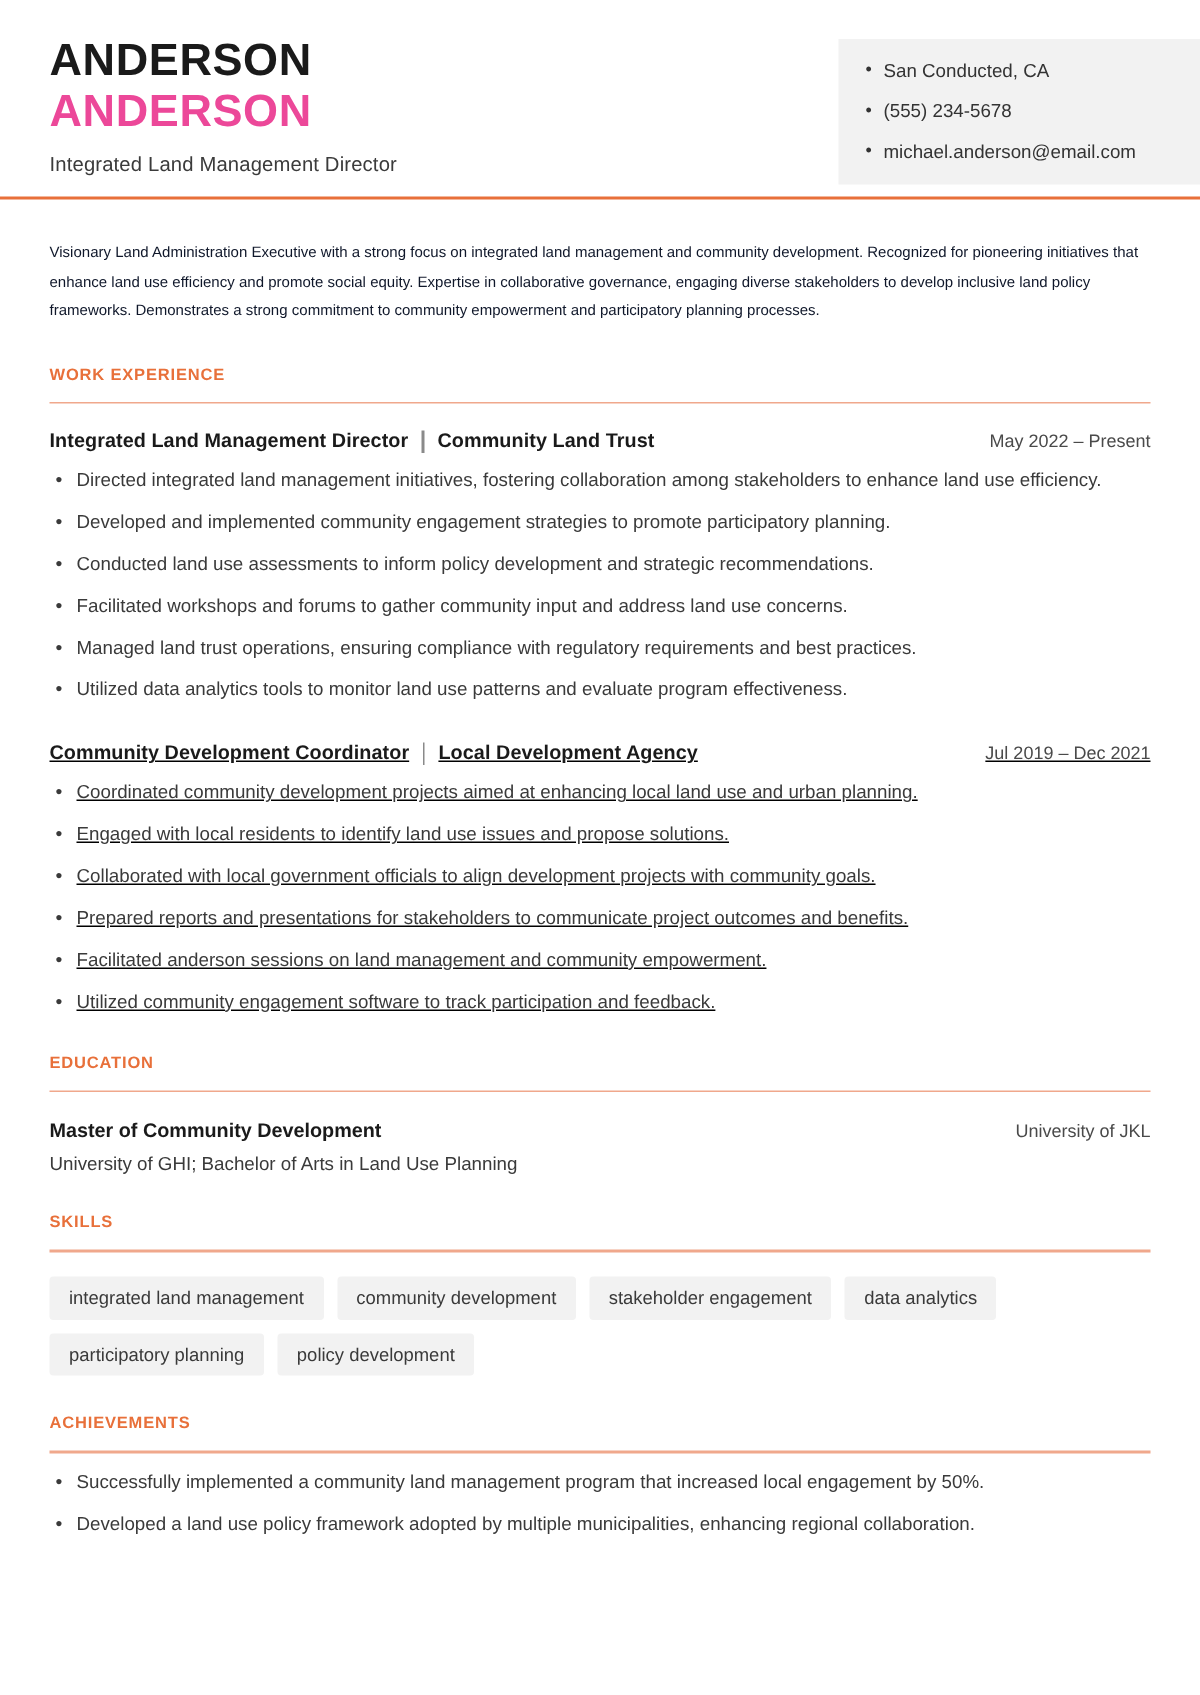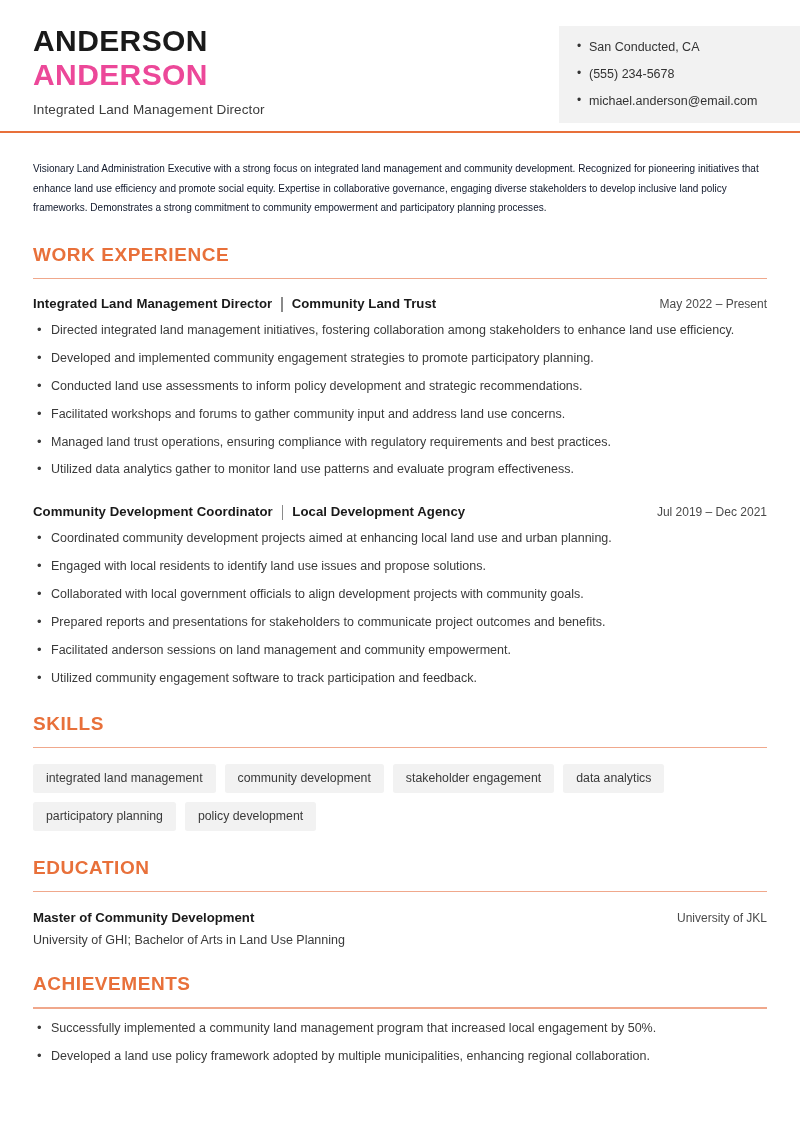--- a/index.html
+++ b/index.html
@@ -103,36 +103,36 @@
   .summary {
     font-size: 10px;
     color: #0f172a;
     line-height: 1.95;
     margin: 26px 5px 0 0;
     letter-spacing: 0.01px;
   }
 
   .section { margin-top: 26px; }
   .section-title {
-    font-size: 19px;
+    font-size: 11px;
     font-weight: bold;
     color: #E8703A;
     letter-spacing: 0.55px;
     margin: 0;
   }
   .section-rule {
     height: 1.6px;
     background: #F0A88C;
     margin-top: 12px;
     width: 100%;
   }
 
   
   .job { margin-top: 17px; }
-  .job + .job { margin-top: 26px; }
+  .job + .job { margin-top: 26px; text-decoration: underline; }
   .job-head {
     display: flex;
     align-items: baseline;
     justify-content: space-between;
   }
   .job-title {
     font-size: 13.2px;
     font-weight: bold;
     color: #1a1a1a;
     letter-spacing: 0.05px;
@@ -257,21 +257,21 @@
             <span>Community Land Trust</span>
           </div>
           <div class="job-dates">May 2022 – Present</div>
         </div>
         <ul class="bullets">
           <li>Directed integrated land management initiatives, fostering collaboration among stakeholders to enhance land use efficiency.</li>
           <li>Developed and implemented community engagement strategies to promote participatory planning.</li>
           <li>Conducted land use assessments to inform policy development and strategic recommendations.</li>
           <li>Facilitated workshops and forums to gather community input and address land use concerns.</li>
           <li>Managed land trust operations, ensuring compliance with regulatory requirements and best practices.</li>
-          <li>Utilized data analytics gather to monitor land use patterns and evaluate program effectiveness.</li>
+          <li>Utilized data analytics tools to monitor land use patterns and evaluate program effectiveness.</li>
         </ul>
       </div>
 
       <div class="job">
         <div class="job-head">
           <div class="job-title">
             <span>Community Development Coordinator</span>
             <span class="title-sep"></span>
             <span>Local Development Agency</span>
           </div>
@@ -282,45 +282,45 @@
           <li>Engaged with local residents to identify land use issues and propose solutions.</li>
           <li>Collaborated with local government officials to align development projects with community goals.</li>
           <li>Prepared reports and presentations for stakeholders to communicate project outcomes and benefits.</li>
           <li>Facilitated anderson sessions on land management and community empowerment.</li>
           <li>Utilized community engagement software to track participation and feedback.</li>
         </ul>
       </div>
     </div>
 
     <div class="section">
+      <div class="section-title">EDUCATION</div>
+      <div class="section-rule"></div>
+      <div class="edu">
+        <div class="edu-head">
+          <div class="edu-degree">Master of Community Development</div>
+          <div class="edu-school">University of JKL</div>
+        </div>
+        <div class="edu-detail">University of GHI; Bachelor of Arts in Land Use Planning</div>
+      </div>
+    </div>
+
+    <div class="section">
       <div class="section-title">SKILLS</div>
       <div class="section-rule"></div>
       <div class="chips">
         <span class="chip">integrated land management</span>
         <span class="chip">community development</span>
         <span class="chip">stakeholder engagement</span>
         <span class="chip">data analytics</span>
         <span class="chip">participatory planning</span>
         <span class="chip">policy development</span>
       </div>
     </div>
 
     <div class="section">
-      <div class="section-title">EDUCATION</div>
-      <div class="section-rule"></div>
-      <div class="edu">
-        <div class="edu-head">
-          <div class="edu-degree">Master of Community Development</div>
-          <div class="edu-school">University of JKL</div>
-        </div>
-        <div class="edu-detail">University of GHI; Bachelor of Arts in Land Use Planning</div>
-      </div>
-    </div>
-
-    <div class="section">
       <div class="section-title">ACHIEVEMENTS</div>
       <div class="section-rule"></div>
       <ul class="bullets ach-list">
         <li>Successfully implemented a community land management program that increased local engagement by 50%.</li>
         <li>Developed a land use policy framework adopted by multiple municipalities, enhancing regional collaboration.</li>
       </ul>
     </div>
 
   </div>
 </div>

